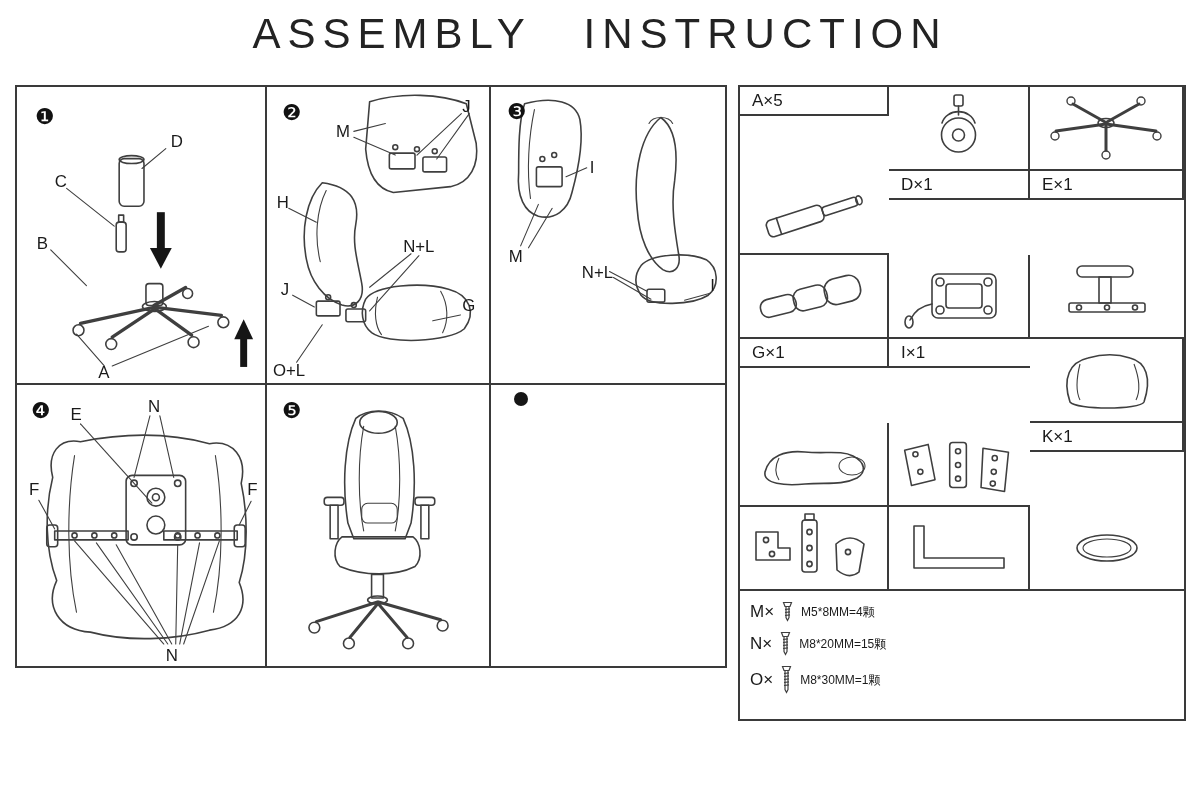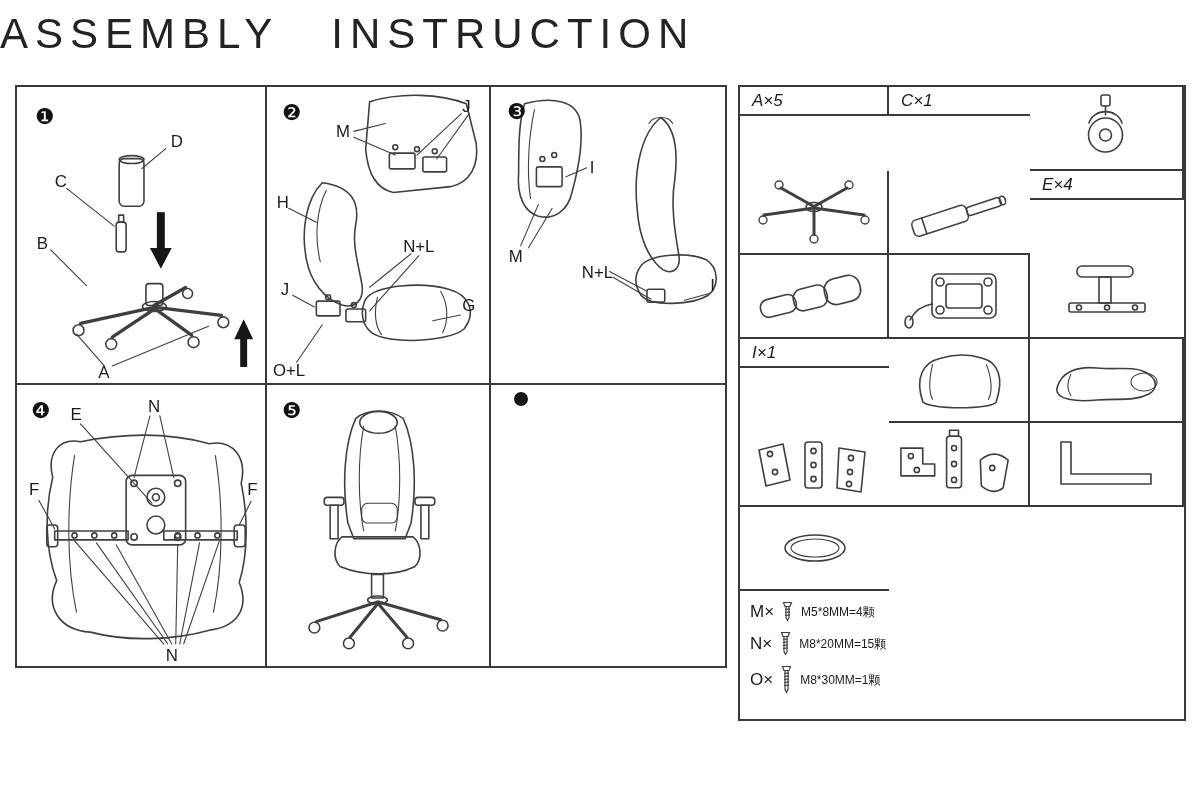--- a/index.html
+++ b/index.html
@@ -1,30 +1,30 @@
 <!DOCTYPE html>
 <html><head>
 <meta charset="utf-8">
 <style>
   * { margin:0; padding:0; box-sizing:border-box; }
   html,body { width:1200px; height:797px; background:#ffffff; font-family:"Liberation Sans", sans-serif; color:#1a1a1a; overflow:hidden; }
-  .title { font-size:42px; letter-spacing:7px; word-spacing:34px; color:#232323; margin-top:10px; font-weight:400; }
+  .title { text-align:center; font-size:42px; letter-spacing:7px; word-spacing:34px; color:#232323; margin-top:10px; font-weight:400; }
   .content { display:flex; align-items:flex-start; gap:11px; margin:27px 14px 0 15px; }
 
   
   .steps { width:712px; height:583px; border:2px solid #3a3a3a; display:grid;
            grid-template-columns:250px 224px 234px; grid-template-rows:298px 281px; background:#fff; }
   .cell { position:relative; border-right:2px solid #3a3a3a; border-bottom:2px solid #3a3a3a; }
   .cell:nth-child(3n) { border-right:none; }
   .cell:nth-child(n+4) { border-bottom:none; }
   .cell svg { position:absolute; inset:0; width:100%; height:100%; }
 
   
   .ptable { width:448px; border:2px solid #3a3a3a; display:grid; grid-template-columns:149px 141px 154px; background:#fff; }
-  .phead { height:29px; border-right:2px solid #3a3a3a; border-bottom:2px solid #3a3a3a; font-size:17px; padding:4px 0 0 12px;font-style:italic; }
+  .phead { height:29px; border-right:2px solid #3a3a3a; border-bottom:2px solid #3a3a3a; font-size:17px; padding:4px 0 0 12px; }
   .pimg  { height:84px; border-right:2px solid #3a3a3a; border-bottom:2px solid #3a3a3a; display:flex; align-items:center; justify-content:center; }
   .c3 { border-right:none; }
   .screws { grid-column:1/-1; height:128px; padding:10px 0 0 10px; display:flex; flex-direction:column; justify-content:flex-start; gap:8px; }
   .screw-row { display:flex; align-items:center; gap:7px; }
   .screw-label { font-size:17px; }
   .screw-spec { font-size:12px; }
 
   svg text { font-family:"Liberation Sans", sans-serif; }
   .lbl { font-size:17px; fill:#1a1a1a; }
   .badge { font-size:22px; fill:#111; }
@@ -226,21 +226,20 @@
     <div class="cell">
       <svg viewBox="0 0 234 281">
         <circle cx="30" cy="14" r="7" fill="#161616"></circle>
       </svg>
     </div>
   </div>
 
   <div class="ptable">
 
     <div class="phead">A×5</div>
-    <div class="phead c3">C×1</div>
 
     <div class="pimg">
       <svg width="120" height="76" viewBox="0 0 120 76">
         <g stroke="#3f3f3f" stroke-width="1.6" fill="none" stroke-linecap="round">
           <rect x="55" y="5" width="9" height="11" rx="2"></rect>
           <line x1="59.5" y1="16" x2="59.5" y2="25"></line>
           <path d="M43 33 a17 15 0 0 1 33 0"></path>
           <circle cx="59.5" cy="45" r="17"></circle>
           <circle cx="59.5" cy="45" r="6"></circle>
         </g>
@@ -269,21 +268,22 @@
       <svg width="144" height="76" viewBox="0 0 144 76">
         <g stroke="#3f3f3f" stroke-width="1.6" fill="none" stroke-linecap="round" transform="rotate(-18 72 40)">
           <rect x="22" y="32" width="58" height="17" rx="5"></rect>
           <line x1="34" y1="32" x2="34" y2="49"></line>
           <rect x="80" y="36" width="36" height="9" rx="3"></rect>
           <ellipse cx="118" cy="40.5" rx="3" ry="4.5"></ellipse>
         </g>
       </svg>
     </div>
 
-    <div class="phead">E×4</div>
+    <div class="phead">D×1</div>
+    <div class="phead">E×1</div>
 
     <div class="pimg">
       <svg width="130" height="76" viewBox="0 0 130 76">
         <g stroke="#3f3f3f" stroke-width="1.6" fill="none" stroke-linejoin="round" transform="rotate(-14 65 38)">
           <rect x="10" y="30" width="36" height="18" rx="8"></rect>
           <rect x="44" y="28" width="34" height="22" rx="9"></rect>
           <rect x="76" y="26" width="36" height="26" rx="11"></rect>
         </g>
       </svg>
     </div>
@@ -307,20 +307,21 @@
           <rect x="42" y="8" width="56" height="11" rx="5"></rect>
           <rect x="64" y="19" width="12" height="26"></rect>
           <rect x="34" y="45" width="76" height="9" rx="2"></rect>
           <circle cx="44" cy="49.5" r="2.5"></circle>
             <circle cx="72" cy="49.5" r="2.5"></circle>
             <circle cx="100" cy="49.5" r="2.5"></circle>
         </g>
       </svg>
     </div>
 
+    <div class="phead">G×1</div>
     <div class="phead c3">I×1</div>
 
     <div class="pimg">
       <svg width="140" height="80" viewBox="0 0 140 80">
         <g stroke="#3f3f3f" stroke-width="1.6" fill="none" stroke-linejoin="round">
           <path d="M34 62 C26 38 34 22 52 18 C66 14 82 14 94 18 C110 22 116 38 108 62 C104 70 40 70 34 62 Z"></path>
           <path d="M44 24 C40 40 40 52 44 60" stroke-width="1.1"></path>
           <path d="M98 24 C104 40 104 52 100 60" stroke-width="1.1"></path>
         </g>
       </svg>
@@ -345,20 +346,21 @@
             <circle cx="70.5" cy="41" r="2.6"></circle>
             <circle cx="70.5" cy="55" r="2.6"></circle>
           <path d="M96 24 l26 4 l-4 40 l-24 -4 z"></path>
           <circle cx="108" cy="34" r="2.6"></circle>
             <circle cx="107" cy="48" r="2.6"></circle>
             <circle cx="106" cy="60" r="2.6"></circle>
         </g>
       </svg>
     </div>
 
+    <div class="phead">K×1</div>
 
     <div class="pimg">
       <svg width="140" height="80" viewBox="0 0 140 80">
         <g stroke="#3f3f3f" stroke-width="1.6" fill="none" stroke-linejoin="round">
           <path d="M12 24 h22 v16 h12 v12 h-34 z"></path>
           <circle cx="22" cy="32" r="2.6"></circle>
             <circle cx="28" cy="46" r="2.6"></circle>
           <rect x="58" y="12" width="15" height="52" rx="3"></rect>
           <rect x="61" y="6" width="9" height="6"></rect>
           <circle cx="65.5" cy="24" r="2.6"></circle>

